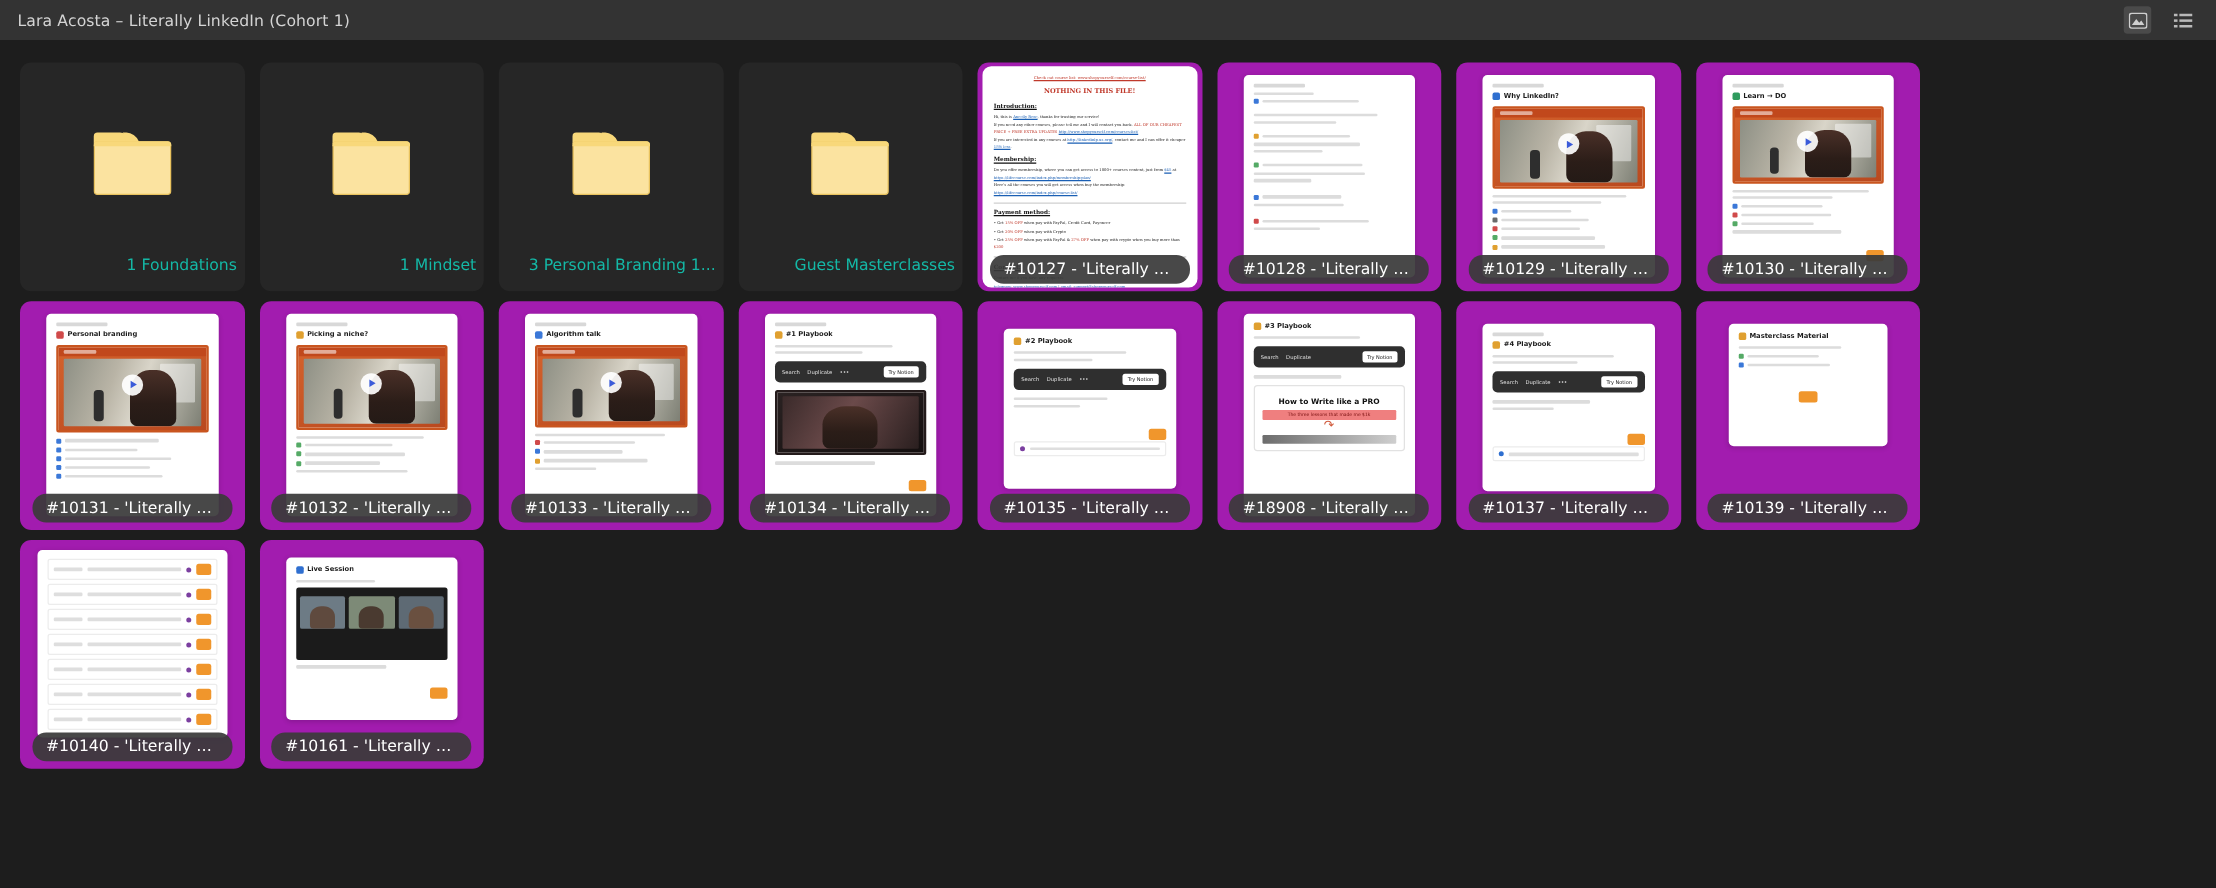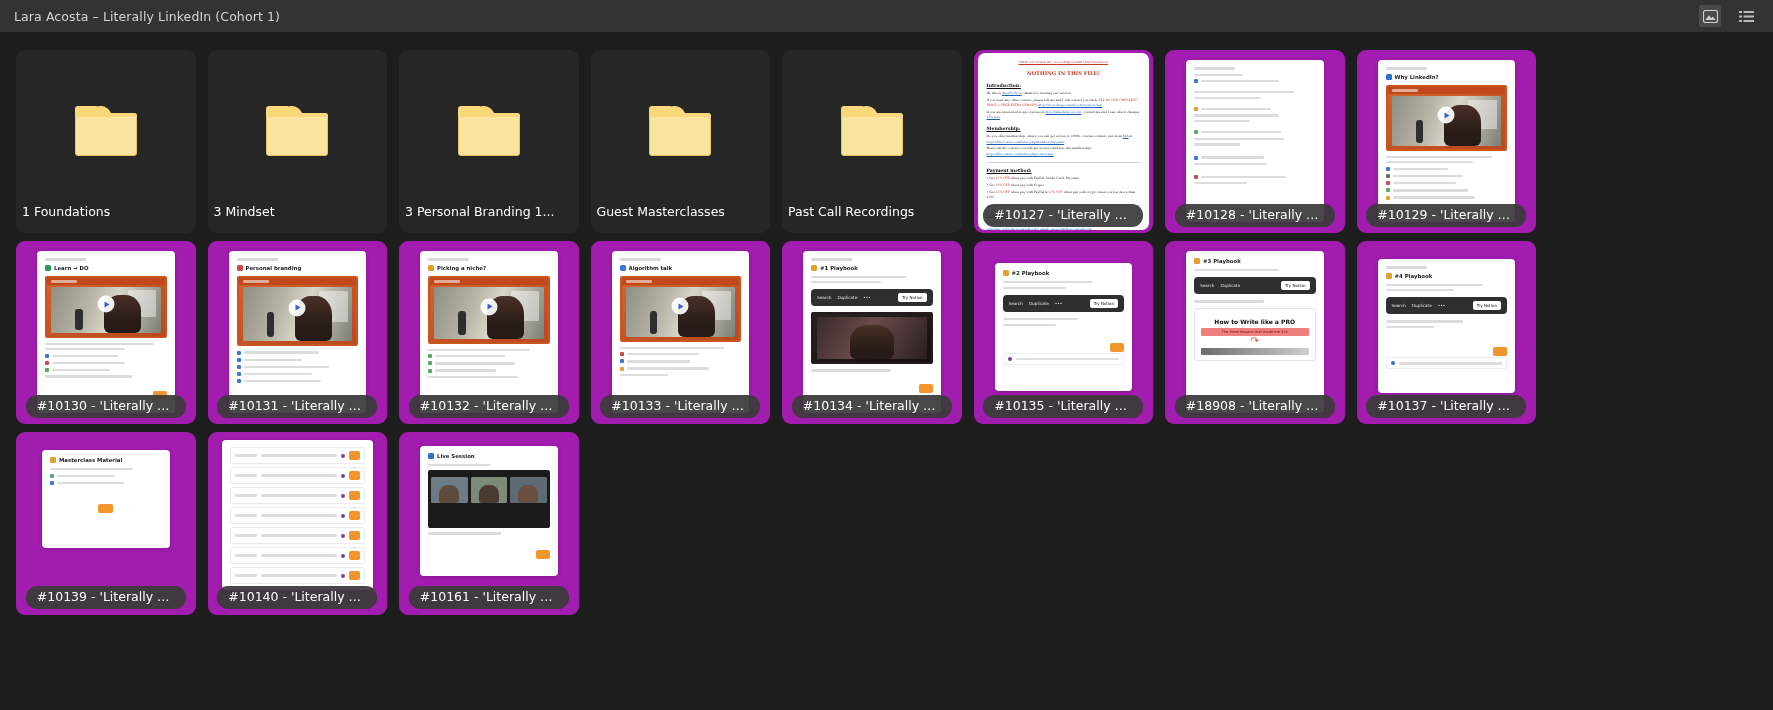--- a/index.html
+++ b/index.html
@@ -82,22 +82,22 @@
   }
   .folder-icon .lip {
     position: absolute; left: 0; top: 7px;
     width: 62px; height: 4px;
     background: #f8d87a;
     border-radius: 3px 3px 0 0;
   }
 
   .folder-label {
     position: absolute; left: 0; right: 0; bottom: 14px;
-    text-align: left;
-    font-size: 12.5px; color: #ffffff;
+    text-align: right;
+    font-size: 12.5px; color: #14b8a6;
     white-space: nowrap; overflow: hidden; text-overflow: ellipsis;
     padding: 0 6px;
   }
 
   
   .name-badge {
     position: absolute; left: 50%; transform: translateX(-50%);
     bottom: 6px;
     background: rgba(58,58,58,.93);
     color: #ffffff;
@@ -249,51 +249,41 @@
         <div class="folder-label">1 Foundations</div>
       </div>
     </div>
     <div class="cell">
       <div class="tile folder-tile">
         <div class="folder-icon">
             <div class="tab"></div>
             <div class="body"></div>
             <div class="lip"></div>
           </div>
-        <div class="folder-label">3 Mindset</div>
+        <div class="folder-label">1 Mindset</div>
       </div>
     </div>
     <div class="cell">
       <div class="tile folder-tile">
         <div class="folder-icon">
             <div class="tab"></div>
             <div class="body"></div>
             <div class="lip"></div>
           </div>
         <div class="folder-label">3 Personal Branding 1...</div>
       </div>
     </div>
     <div class="cell">
       <div class="tile folder-tile">
         <div class="folder-icon">
             <div class="tab"></div>
             <div class="body"></div>
             <div class="lip"></div>
           </div>
         <div class="folder-label">Guest Masterclasses</div>
-      </div>
-    </div>
-    <div class="cell">
-      <div class="tile folder-tile">
-        <div class="folder-icon">
-            <div class="tab"></div>
-            <div class="body"></div>
-            <div class="lip"></div>
-          </div>
-        <div class="folder-label">Past Call Recordings</div>
       </div>
     </div>
 
     <div class="cell">
       <div class="tile doc-tile">
         <div class="doc-page">
           <div class="doc-topline">Check out course list: www.shopyourself.com/course-list/</div>
           <div class="doc-head">NOTHING IN THIS FILE!</div>
 
           <div class="doc-h2">Introduction:</div>

